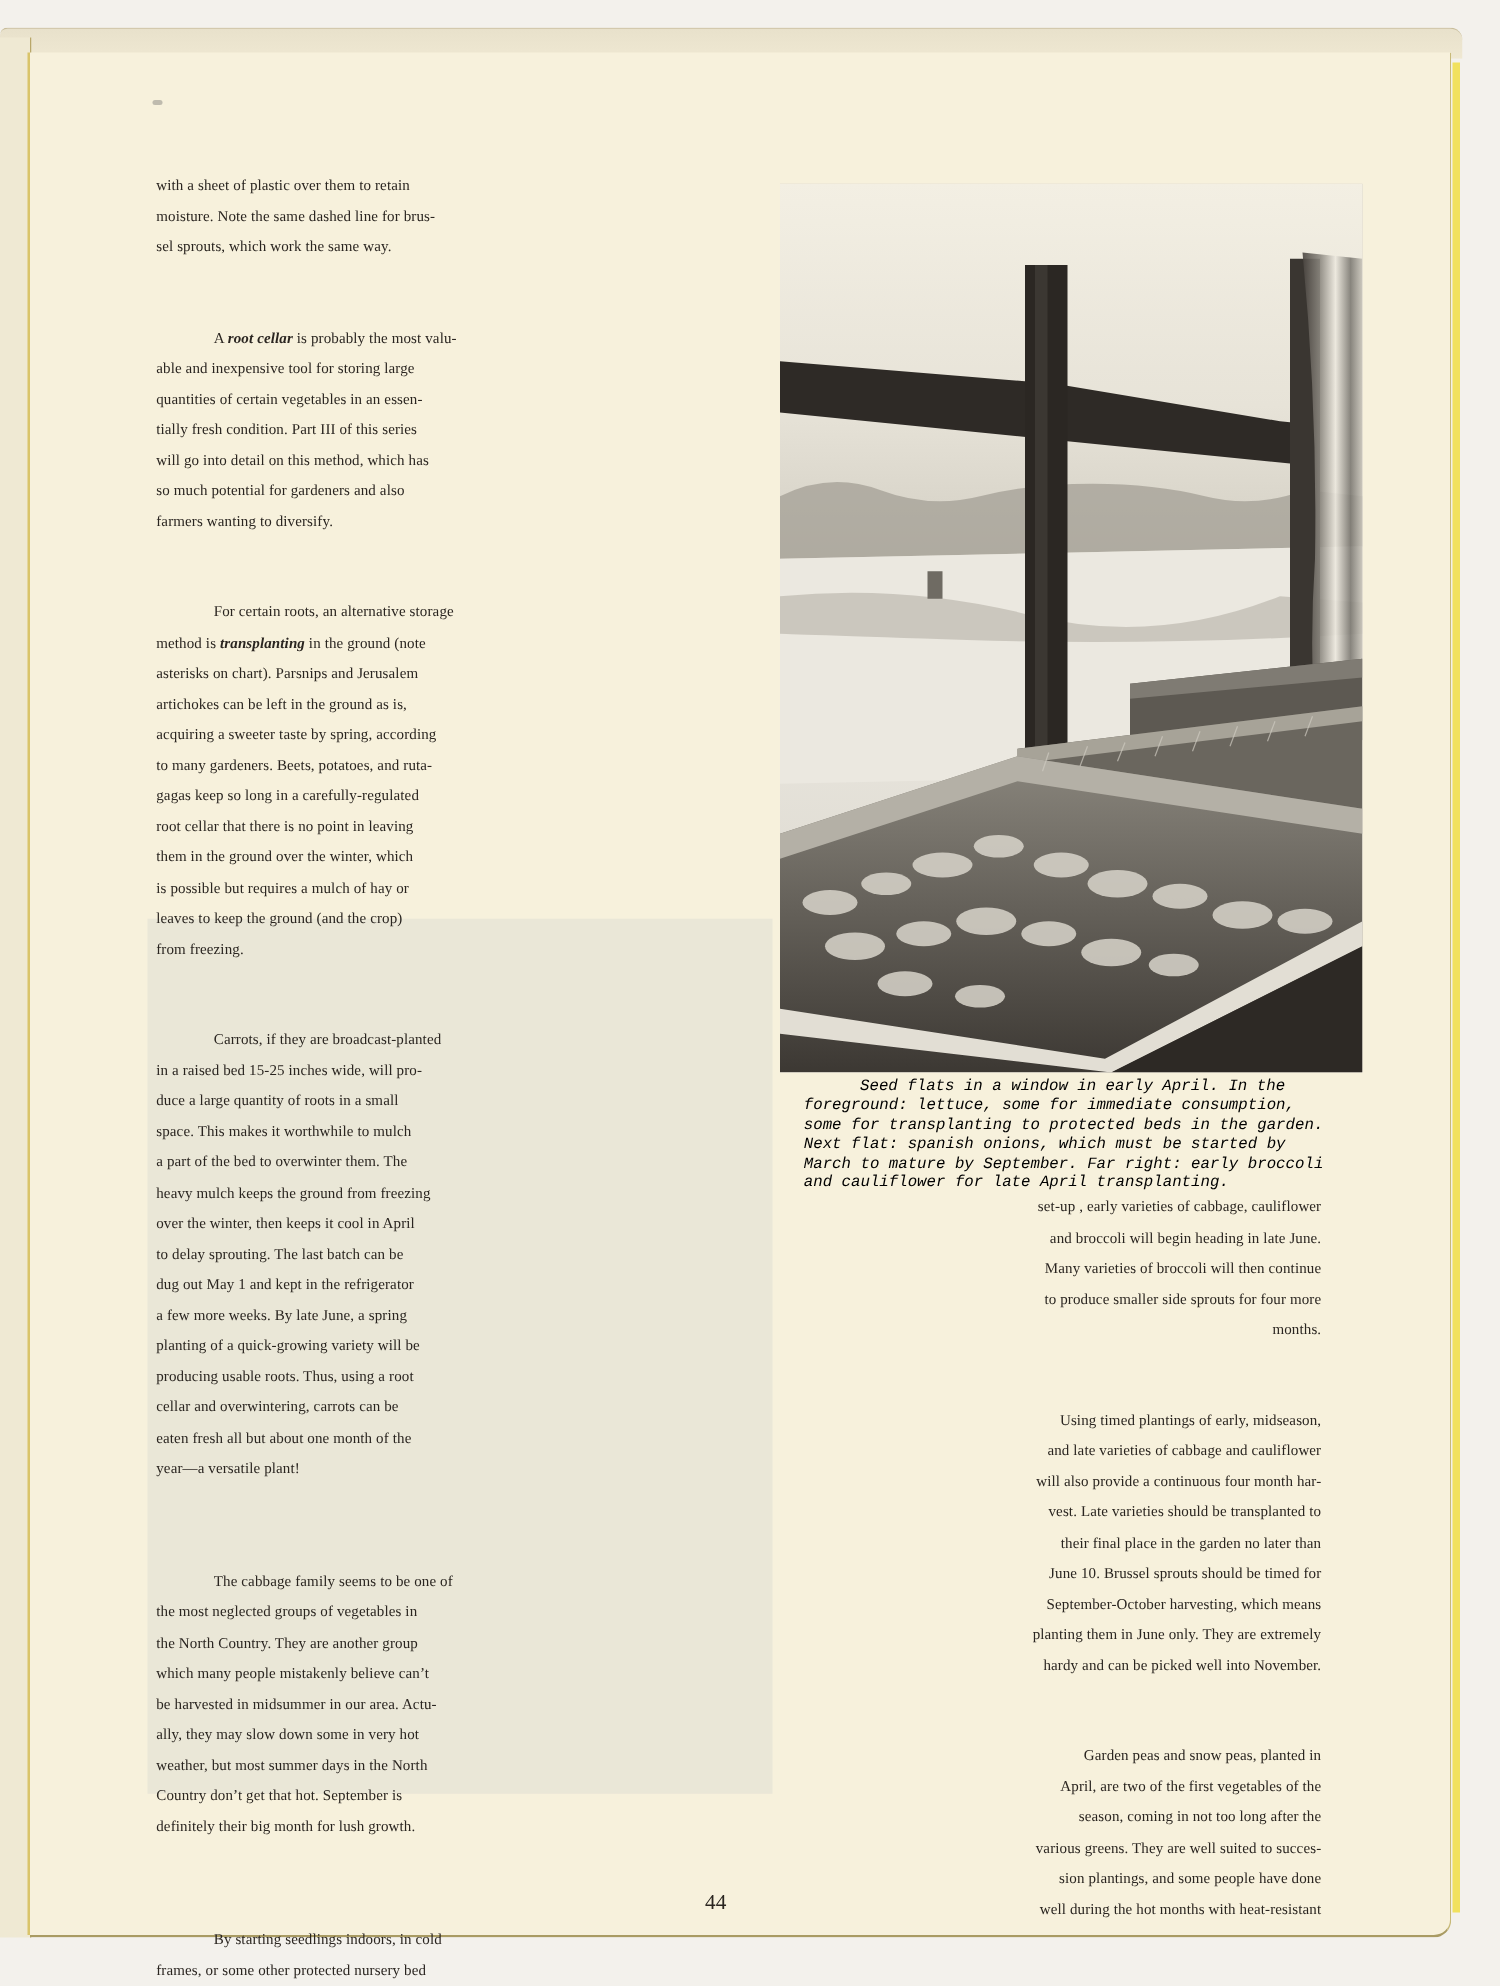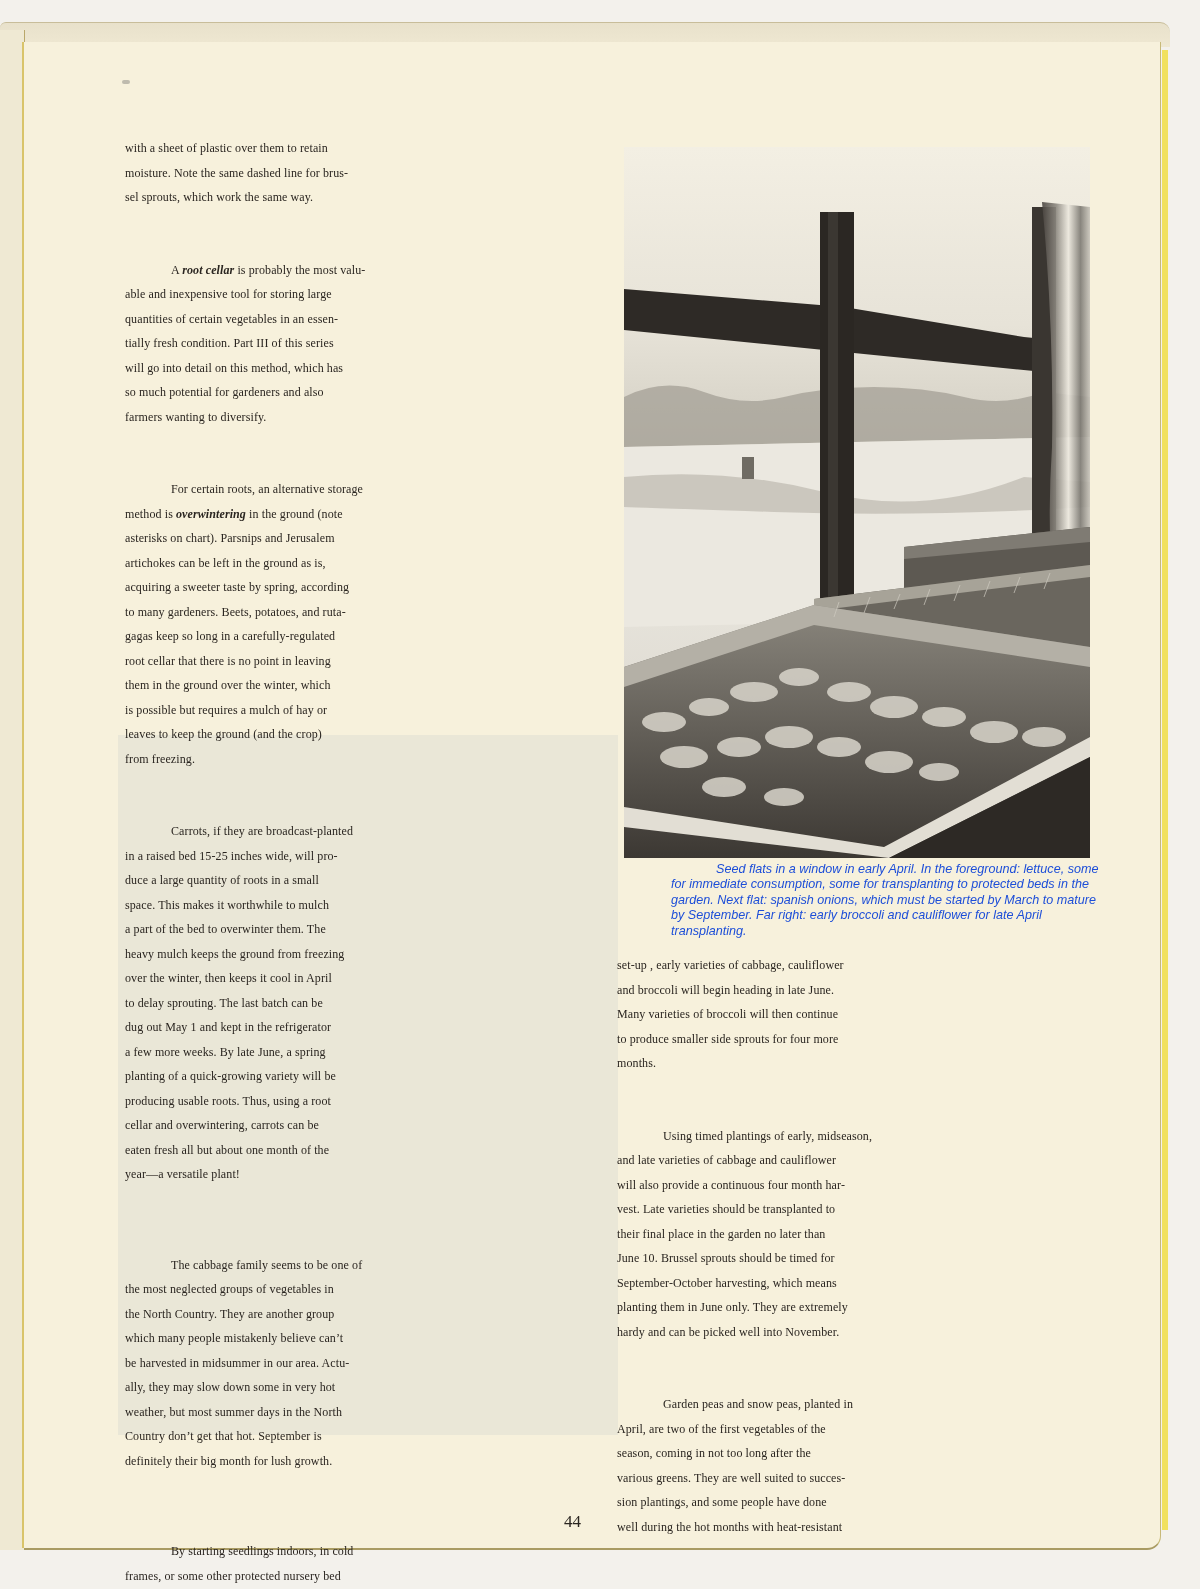--- a/index.html
+++ b/index.html
@@ -79,20 +79,21 @@
     }
     .col-left {
       left: 125px;
       top: 136px;
       width: 430px;
     }
     .col-right {
       left: 617px;
       top: 953px;
       width: 440px;
+      text-align: right;
     }
     .para {
       margin: 0;
       white-space: pre-line;
     }
     .para + .para {
       margin-top: 24px;
     }
     .para.gap-lg {
       margin-top: 48px !important;
@@ -120,27 +121,26 @@
       overflow: hidden;
     }
     .photo svg {
       display: block;
     }
     .caption {
       position: absolute;
       left: 643px;
       top: 862px;
       width: 430px;
-      font-family: Liberation Sans, sans-serif;
+      font-family: Liberation Mono, monospace;
       font-style: italic;
       font-size: 12.6px;
       line-height: 15.4px;
-      color: #1d4ed8;
+      color: #000000;
       text-indent: 45px;
-      margin-left: 28px;
     }
     .page-number {
       position: absolute;
       left: 564px;
       top: 1512px;
       font-size: 17px;
       color: #2a2520;
     }
     .smudge {
       position: absolute;
@@ -171,21 +171,21 @@
 
   <p class="para gap-lg"><span class="indent"></span><span>A </span><em class="term">root cellar</em><span> is probably the most valu-
 able and inexpensive tool for storing large
 quantities of certain vegetables in an essen-
 tially fresh condition. Part III of this series
 will go into detail on this method, which has
 so much potential for gardeners and also
 farmers wanting to diversify.</span></p>
 
   <p class="para gap-lg"><span class="indent"></span><span>For certain roots, an alternative storage
-method is </span><em class="term">overwintering</em><span> in the ground (note
+method is </span><em class="term">transplanting</em><span> in the ground (note
 asterisks on chart). Parsnips and Jerusalem
 artichokes can be left in the ground as is,
 acquiring a sweeter taste by spring, according
 to many gardeners. Beets, potatoes, and ruta-
 gagas keep so long in a carefully-regulated
 root cellar that there is no point in leaving
 them in the ground over the winter, which
 is possible but requires a mulch of hay or
 leaves to keep the ground (and the crop)
 from freezing.</span></p>

